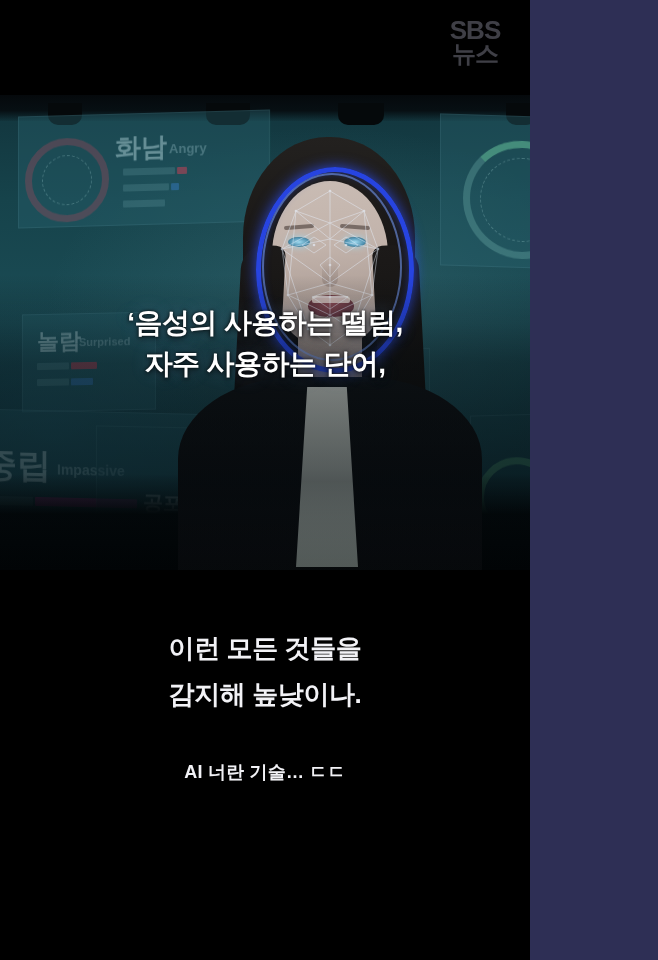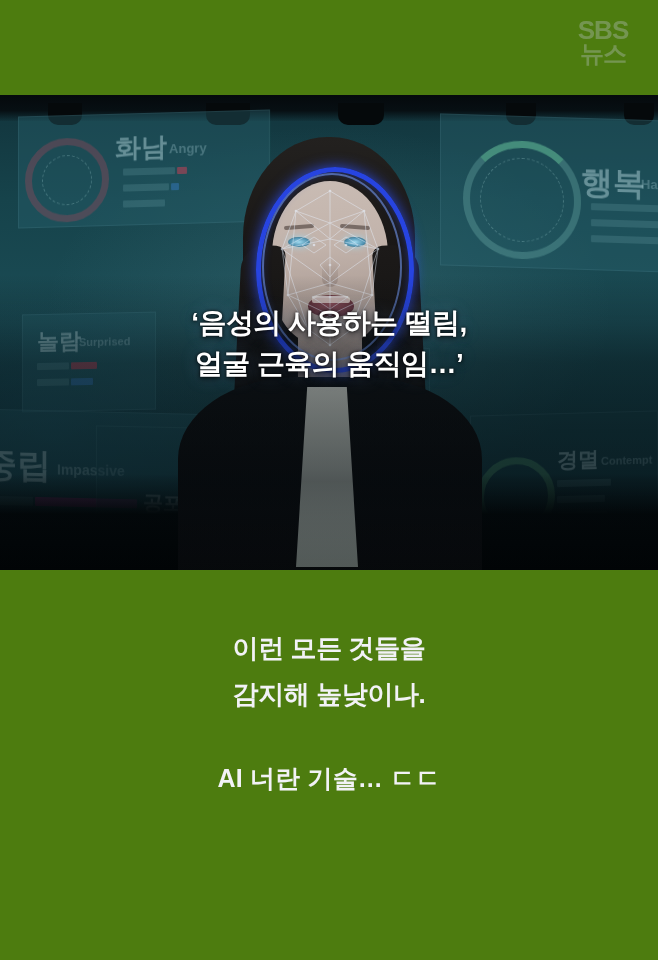--- a/index.html
+++ b/index.html
@@ -6,24 +6,24 @@
     margin: 0;
     padding: 0;
     background: #2e2f55;
   }
   body {
     font-family: "Liberation Sans", "DejaVu Sans", sans-serif;
   }
 
   .card {
     position: relative;
-    width: 658px;
+    width: 530px;
     height: 960px;
     overflow: hidden;
-    background: #4d7c0f;
+    background: #000000;
   }
 
   
   .watermark {
     position: absolute;
     top: 14px;
     right: 24px;
     width: 62px;
     height: 56px;
     opacity: 0.30;
@@ -312,21 +312,21 @@
     text-align: center;
     color: #f2f2f6;
     font-size: 26px;
     font-weight: 600;
     line-height: 1.75;
     letter-spacing: -0.4px;
   }
   .caption .cline { display: block; }
   .caption .cline.spacer { height: 40px; }
   .caption .cline.tag {
-    font-size: 25px;
+    font-size: 18px;
     letter-spacing: 0.2px;
   }
 </style>
 </head>
 <body>
 
 <div class="card">
 
   <div class="watermark">
     <div class="wm-line">SBS</div>
@@ -465,21 +465,21 @@
         <circle cx="62" cy="78" r="1.3"></circle>
           <circle cx="62" cy="110" r="1.3"></circle>
       </svg>
     </div>
 
     <div class="video-scrim"></div>
   </div>
 
   <div class="quote">
     <span class="qline">‘음성의 사용하는 떨림,</span>
-    <span class="qline">얼굴 근육의 움직임…’</span>
+    <span class="qline">자주 사용하는 단어,</span>
   </div>
 
   <div class="caption">
     <span class="cline">이런 모든 것들을</span>
     <span class="cline">감지해 높낮이나.</span>
     <span class="cline spacer"></span>
     <span class="cline tag">AI 너란 기술…  ㄷㄷ</span>
   </div>
 
 </div>

